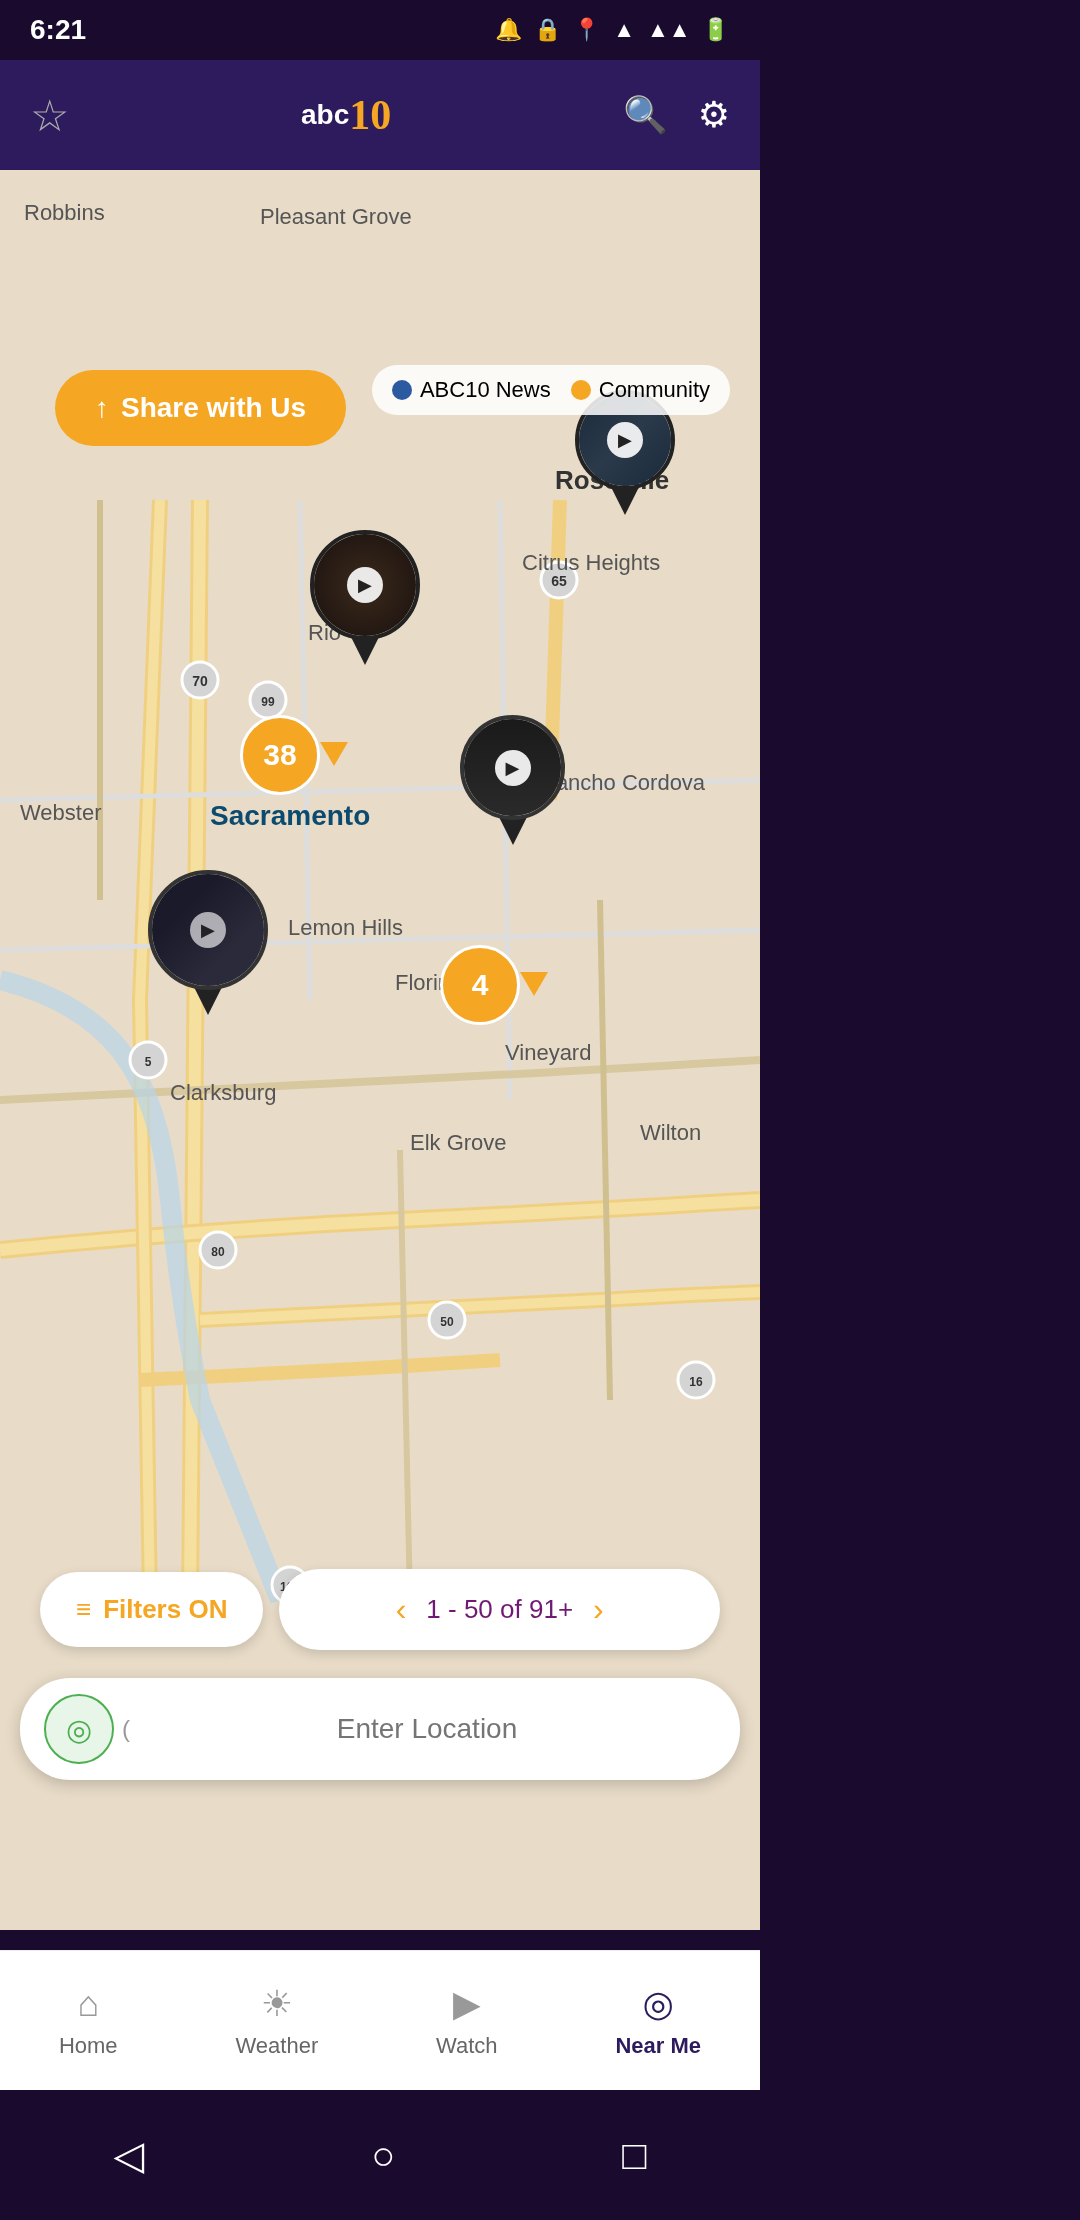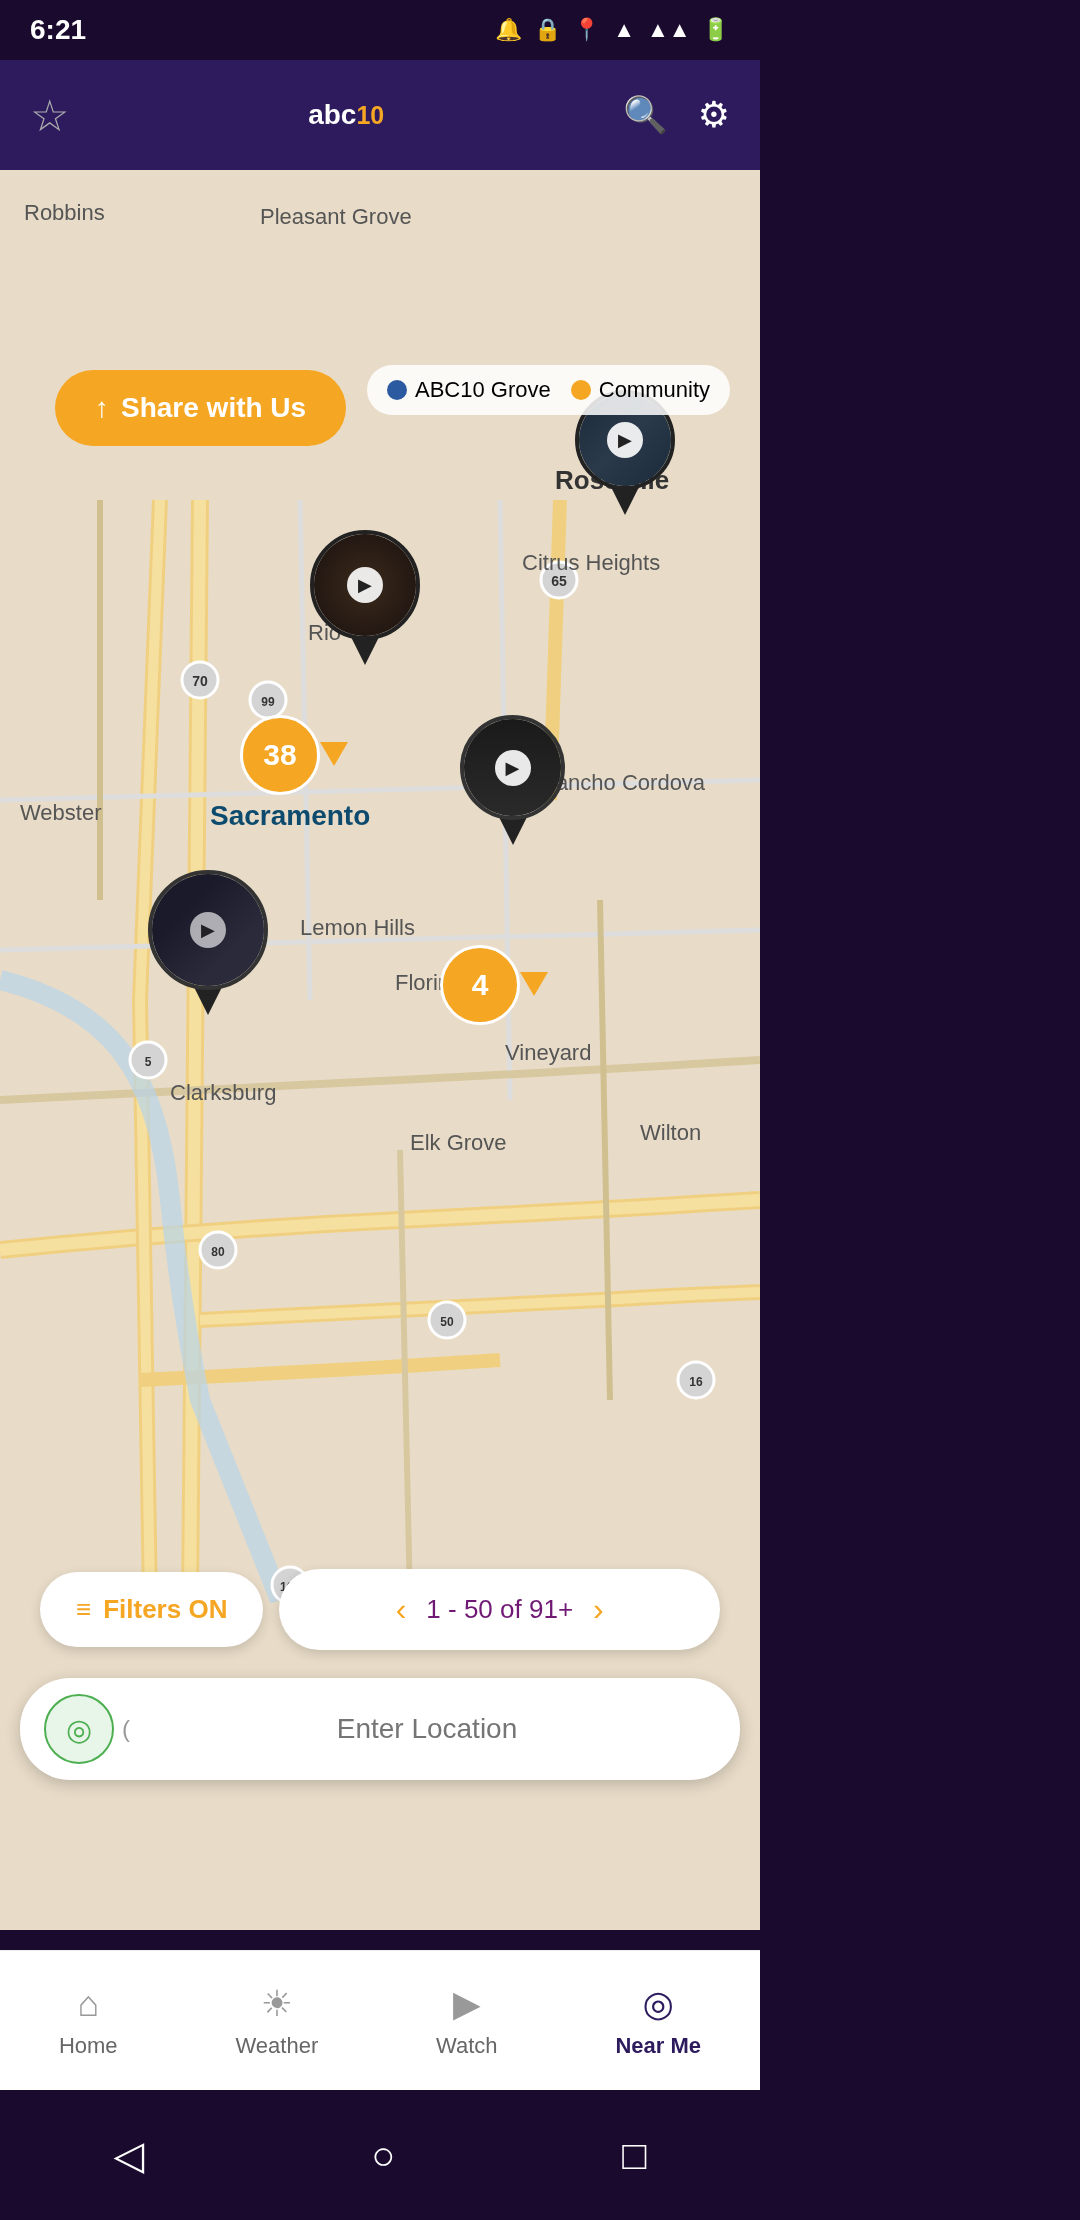--- a/index.html
+++ b/index.html
@@ -74,22 +74,23 @@
     }
 
     .logo-abc {
       color: white;
       font-size: 28px;
       font-weight: 900;
     }
 
     .logo-10 {
       color: #f5a623;
-      font-size: 25px;
+      font-size: 42px;
       font-weight: 900;
+      font-family: Liberation Serif, serif;
     }
 
     .header-actions {
       display: flex;
       gap: 30px;
       align-items: center;
     }
 
     .header-icon {
       color: white;
@@ -498,37 +499,37 @@
   </svg>
 
   <div class="map-label" style="top:30px;left:24px">Robbins</div>
   <div class="map-label" style="top:34px;left:260px">Pleasant Grove</div>
   <div class="map-label" style="top:240px;left:280px">Riego</div>
   <div class="map-label" style="top:295px;left:555px;font-size:26px;color:#333;font-weight:700">Roseville</div>
   <div class="map-label" style="top:380px;left:522px">Citrus Heights</div>
   <div class="map-label" style="top:450px;left:308px">Rio</div>
   <div class="map-label" style="top:630px;left:210px;font-size:28px;color:#0c4a6e;font-weight:700">Sacramento</div>
   <div class="map-label" style="top:600px;left:540px">Rancho Cordova</div>
-  <div class="map-label" style="top:745px;left:300px">Lemon Hills</div>
+  <div class="map-label" style="top:745px;left:288px">Lemon Hills</div>
   <div class="map-label" style="top:800px;left:395px">Florin</div>
   <div class="map-label" style="top:870px;left:505px">Vineyard</div>
   <div class="map-label" style="top:630px;left:20px">Webster</div>
   <div class="map-label" style="top:910px;left:170px">Clarksburg</div>
   <div class="map-label" style="top:960px;left:410px">Elk Grove</div>
   <div class="map-label" style="top:950px;left:640px">Wilton</div>
 
   <button class="share-btn">
     <span style="font-size:28px">↑</span>
     <span>Share with Us</span>
   </button>
 
   <div class="legend">
     <div class="legend-item">
       <div class="legend-dot legend-dot-blue"></div>
-      <span>ABC10 Grove</span>
+      <span>ABC10 News</span>
     </div>
     <div class="legend-item">
       <div class="legend-dot legend-dot-orange"></div>
       <span>Community</span>
     </div>
   </div>
 
   <div class="map-pin video-pin" style="top:220px;left:575px">
     <div class="video-circle video-circle-dark">
       <div class="video-thumb" style="background: linear-gradient(135deg, #1a2a3a 0%, #2a3a4a 50%, #1a2a3a 100%);">

